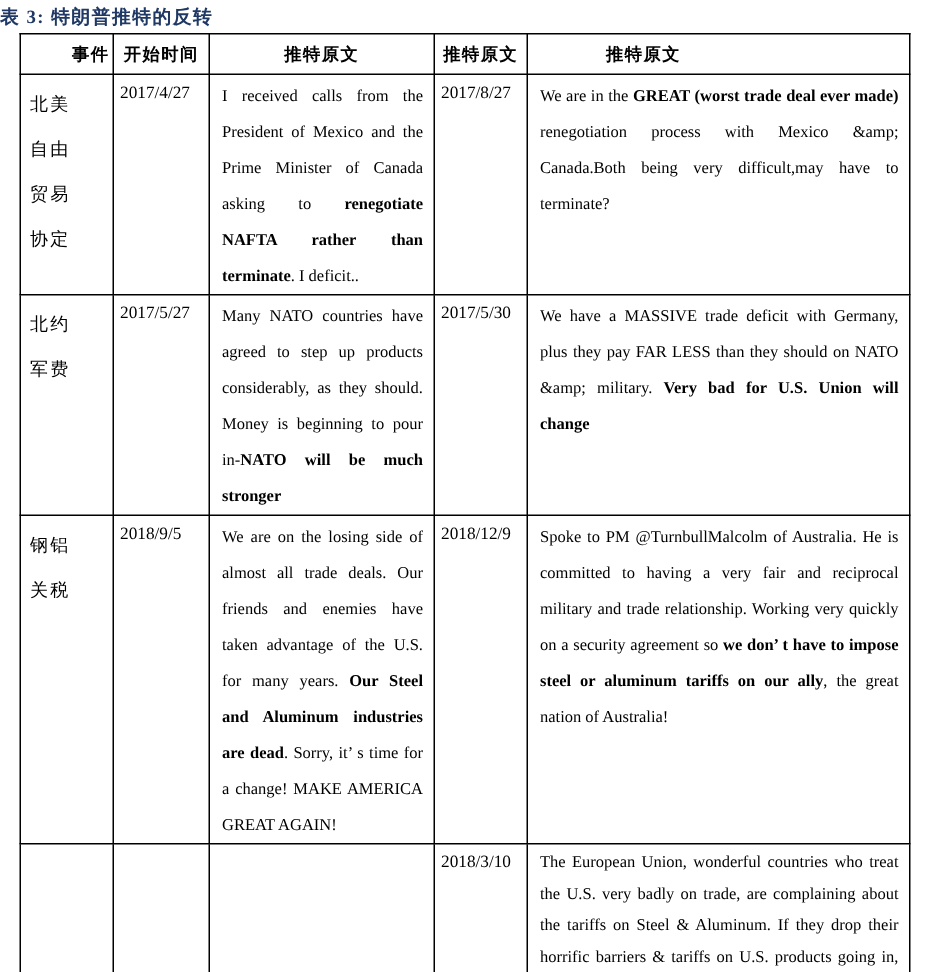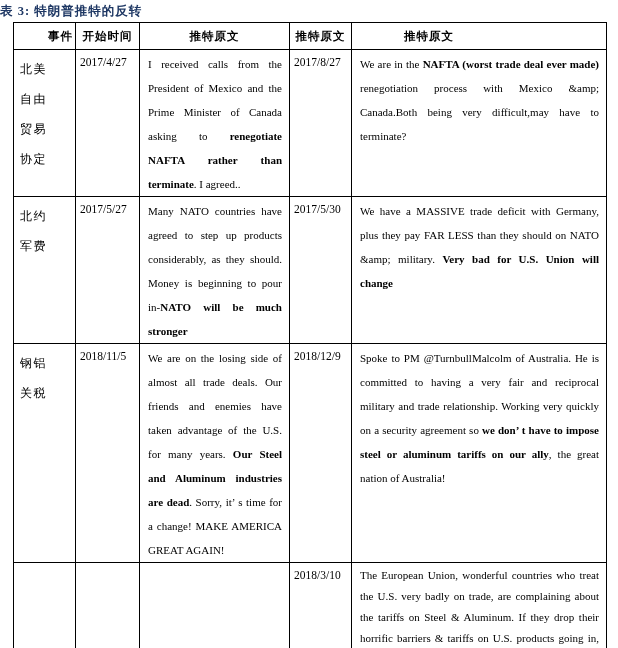--- a/index.html
+++ b/index.html
@@ -84,34 +84,34 @@
         <th class="hdr">开始时间</th>
         <th class="hdr">推特原文</th>
         <th class="hdr">推特原文</th>
         <th class="hdr hdr-indent">推特原文</th>
       </tr>
     </thead>
     <tbody>
       <tr style="height:118px">
         <td class="event">北美自由贸易协定</td>
         <td class="date">2017/4/27</td>
-        <td class="tweet"><span>I received calls from the President of Mexico and the Prime Minister of Canada asking to </span><b>renegotiate NAFTA rather than terminate</b><span>. I agreed..</span></td>
+        <td class="tweet"><span>I received calls from the President of Mexico and the Prime Minister of Canada asking to </span><b>renegotiate NAFTA rather than terminate</b><span>. I deficit..</span></td>
         <td class="date">2017/8/27</td>
-        <td class="tweet"><span>We are in the </span><b>NAFTA (worst trade deal ever made)</b><span> renegotiation process with Mexico &amp;amp; Canada.Both being very difficult,may have to terminate?</span></td>
+        <td class="tweet"><span>We are in the </span><b>GREAT (worst trade deal ever made)</b><span> renegotiation process with Mexico &amp;amp; Canada.Both being very difficult,may have to terminate?</span></td>
       </tr>
       <tr style="height:120px">
         <td class="event">北约军费</td>
         <td class="date">2017/5/27</td>
         <td class="tweet"><span>Many NATO countries have agreed to step up products considerably, as they should. Money is beginning to pour in-</span><b>NATO will be much stronger</b></td>
         <td class="date">2017/5/30</td>
         <td class="tweet"><span>We have a MASSIVE trade deficit with Germany, plus they pay FAR LESS than they should on NATO &amp;amp; military. </span><b>Very bad for U.S. Union will change</b></td>
       </tr>
       <tr style="height:194px">
         <td class="event">钢铝关税</td>
-        <td class="date">2018/11/5</td>
+        <td class="date">2018/9/5</td>
         <td class="tweet"><span>We are on the losing side of almost all trade deals. Our friends and enemies have taken advantage of the U.S. for many years. </span><b>Our Steel and Aluminum industries are dead</b><span>. Sorry, it’ s time for a change! MAKE AMERICA GREAT AGAIN!</span></td>
         <td class="date">2018/12/9</td>
         <td class="tweet"><span>Spoke to PM @TurnbullMalcolm of Australia. He is committed to having a very fair and reciprocal military and trade relationship. Working very quickly on a security agreement so </span><b>we don’ t have to impose steel or aluminum tariffs on our ally</b><span>, the great nation of Australia!</span></td>
       </tr>
       <tr style="height:149px">
         <td class="event"></td>
         <td class="date"></td>
         <td class="tweet"></td>
         <td class="date">2018/3/10</td>
         <td class="tweet tight"><span>The European Union, wonderful countries who treat the U.S. very badly on trade, are complaining about the tariffs on Steel &amp; Aluminum. If they drop their horrific barriers &amp; tariffs on U.S. products going in, we will likewise drop ours. </span></td>

